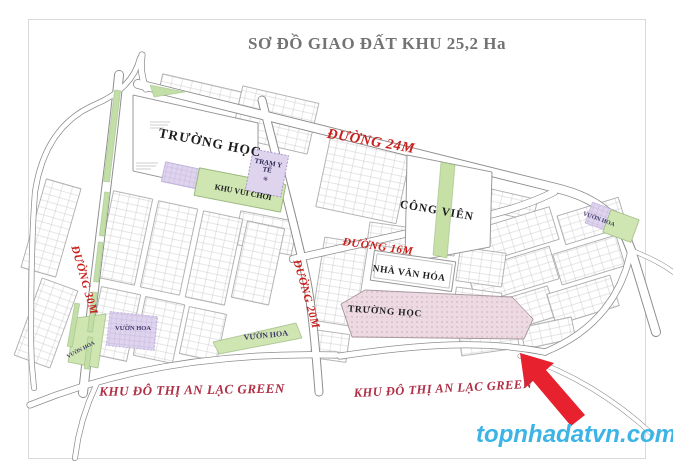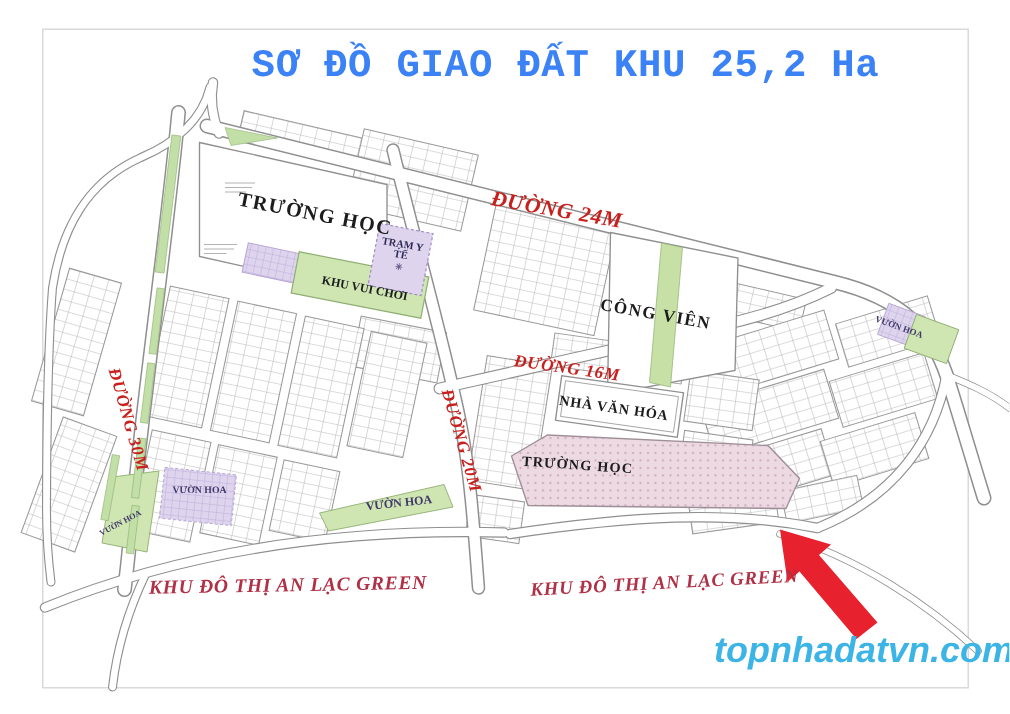--- a/index.html
+++ b/index.html
@@ -3,21 +3,21 @@
 <meta charset="utf-8">
 <style>
   html,body{margin:0;padding:0;background:#ffffff;}
   .canvas{position:relative;width:673px;height:476px;background:#ffffff;overflow:hidden;
           font-family:"Liberation Serif","DejaVu Serif",serif;}
   .frame{position:absolute;left:28px;top:19px;width:616px;height:438px;
          border:1px solid #d9d9d9;background:#ffffff;}
   svg.map{position:absolute;left:0;top:0;}
   .lbl{position:absolute;white-space:nowrap;font-weight:bold;line-height:1.05;
        transform-origin:center center;}
-  .title{font-size:26px;color:#3b82f6;letter-spacing:.5px;font-family:Liberation Mono, monospace;}
+  .title{font-size:17px;color:#737373;letter-spacing:.5px;}
   .road-lbl{color:#c8201c;font-style:italic;letter-spacing:.5px;}
   .area-lbl{color:#1c1c1c;}
   .small-lbl{color:#41396b;}
   .district{color:#b03046;font-style:italic;letter-spacing:.5px;}
   .medical{white-space:normal;width:36px;text-align:center;font-size:7px;color:#2e2a55;}
   .medical .star{display:block;font-size:6px;color:#6a5a8a;margin-top:1px;}
   .watermark{font-family:"Liberation Sans","DejaVu Sans",sans-serif;
              font-style:italic;font-weight:bold;font-size:24px;color:#3cb4e6;}
   .rc{fill:none;stroke:#8f8f8f;stroke-linecap:round;}
   .rf{fill:none;stroke:#ffffff;stroke-linecap:round;}

